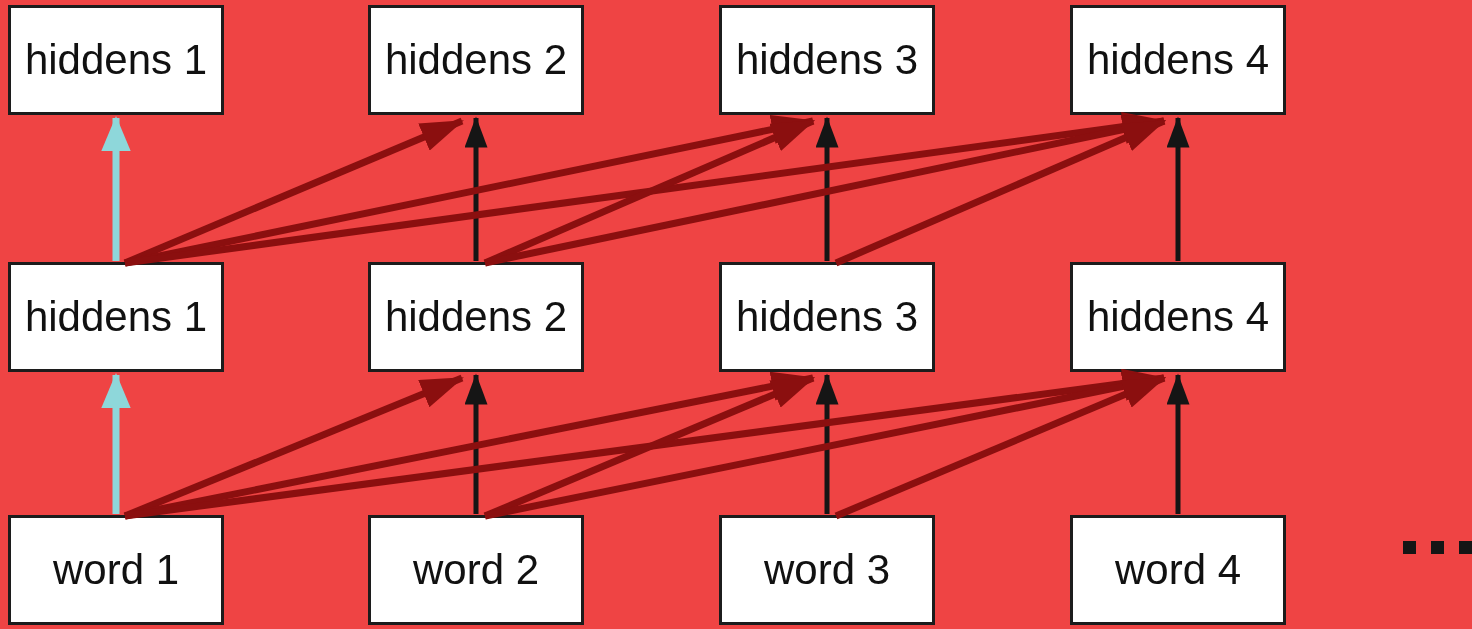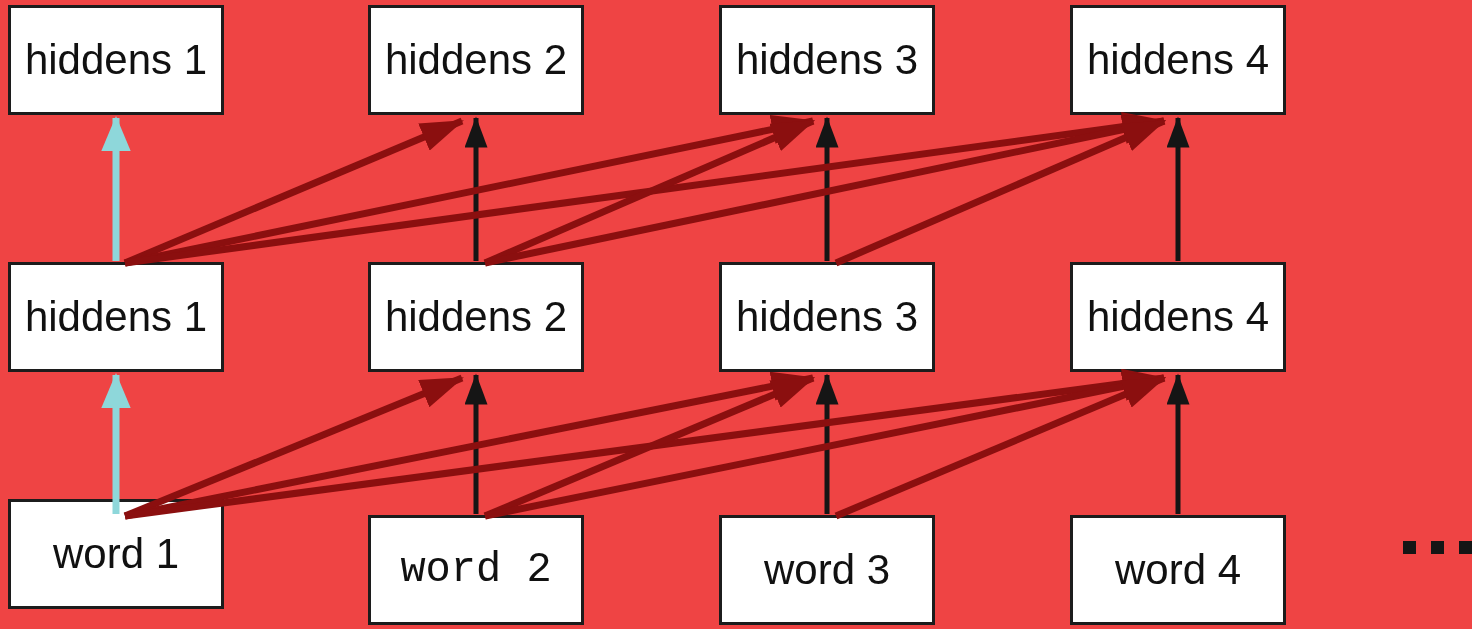--- a/index.html
+++ b/index.html
@@ -56,22 +56,22 @@
 <div id="stage">
   <div id="nodes">
       <div class="node" style="left: 8px; top: 5px; border-color: rgb(28, 28, 28); color: rgb(17, 17, 17);">hiddens 1</div>
       <div class="node" style="left: 368px; top: 5px; border-color: rgb(28, 28, 28); color: rgb(17, 17, 17);">hiddens 2</div>
       <div class="node" style="left: 719px; top: 5px; border-color: rgb(28, 28, 28); color: rgb(17, 17, 17);">hiddens 3</div>
       <div class="node" style="left: 1070px; top: 5px; border-color: rgb(28, 28, 28); color: rgb(17, 17, 17);">hiddens 4</div>
       <div class="node" style="left: 8px; top: 262px; border-color: rgb(28, 28, 28); color: rgb(17, 17, 17);">hiddens 1</div>
       <div class="node" style="left: 368px; top: 262px; border-color: rgb(28, 28, 28); color: rgb(17, 17, 17);">hiddens 2</div>
       <div class="node" style="left: 719px; top: 262px; border-color: rgb(28, 28, 28); color: rgb(17, 17, 17);">hiddens 3</div>
       <div class="node" style="left: 1070px; top: 262px; border-color: rgb(28, 28, 28); color: rgb(17, 17, 17);">hiddens 4</div>
-      <div class="node" style="left: 8px; top: 499px; border-color: rgb(28, 28, 28); color: rgb(17, 17, 17);">word 1</div>
-      <div class="node" style="left: 368px; top: 515px; border-color: rgb(28, 28, 28); color: rgb(17, 17, 17); font-family: Liberation Mono, monospace;">word 2</div>
+      <div class="node" style="left: 8px; top: 515px; border-color: rgb(28, 28, 28); color: rgb(17, 17, 17);">word 1</div>
+      <div class="node" style="left: 368px; top: 515px; border-color: rgb(28, 28, 28); color: rgb(17, 17, 17);">word 2</div>
       <div class="node" style="left: 719px; top: 515px; border-color: rgb(28, 28, 28); color: rgb(17, 17, 17);">word 3</div>
       <div class="node" style="left: 1070px; top: 515px; border-color: rgb(28, 28, 28); color: rgb(17, 17, 17);">word 4</div>
     </div>
   <svg id="arrow-layer" width="1472" height="629" viewBox="0 0 1472 629">
     <defs>
       <marker id="arrow-skip" markerWidth="6.4" markerHeight="4.2" refX="5.9" refY="2.1" orient="auto" markerUnits="strokeWidth">
         <path id="arrow-skip-path" d="M0,0 L6.2,2.1 L0,4.2 Z" fill="#8b0f0f"></path>
       </marker>
       <marker id="arrow-default" markerWidth="6.4" markerHeight="4.6" refX="5.9" refY="2.3" orient="auto" markerUnits="strokeWidth">
         <path id="arrow-default-path" d="M0,0 L6.2,2.3 L0,4.6 Z" fill="#151515"></path>

